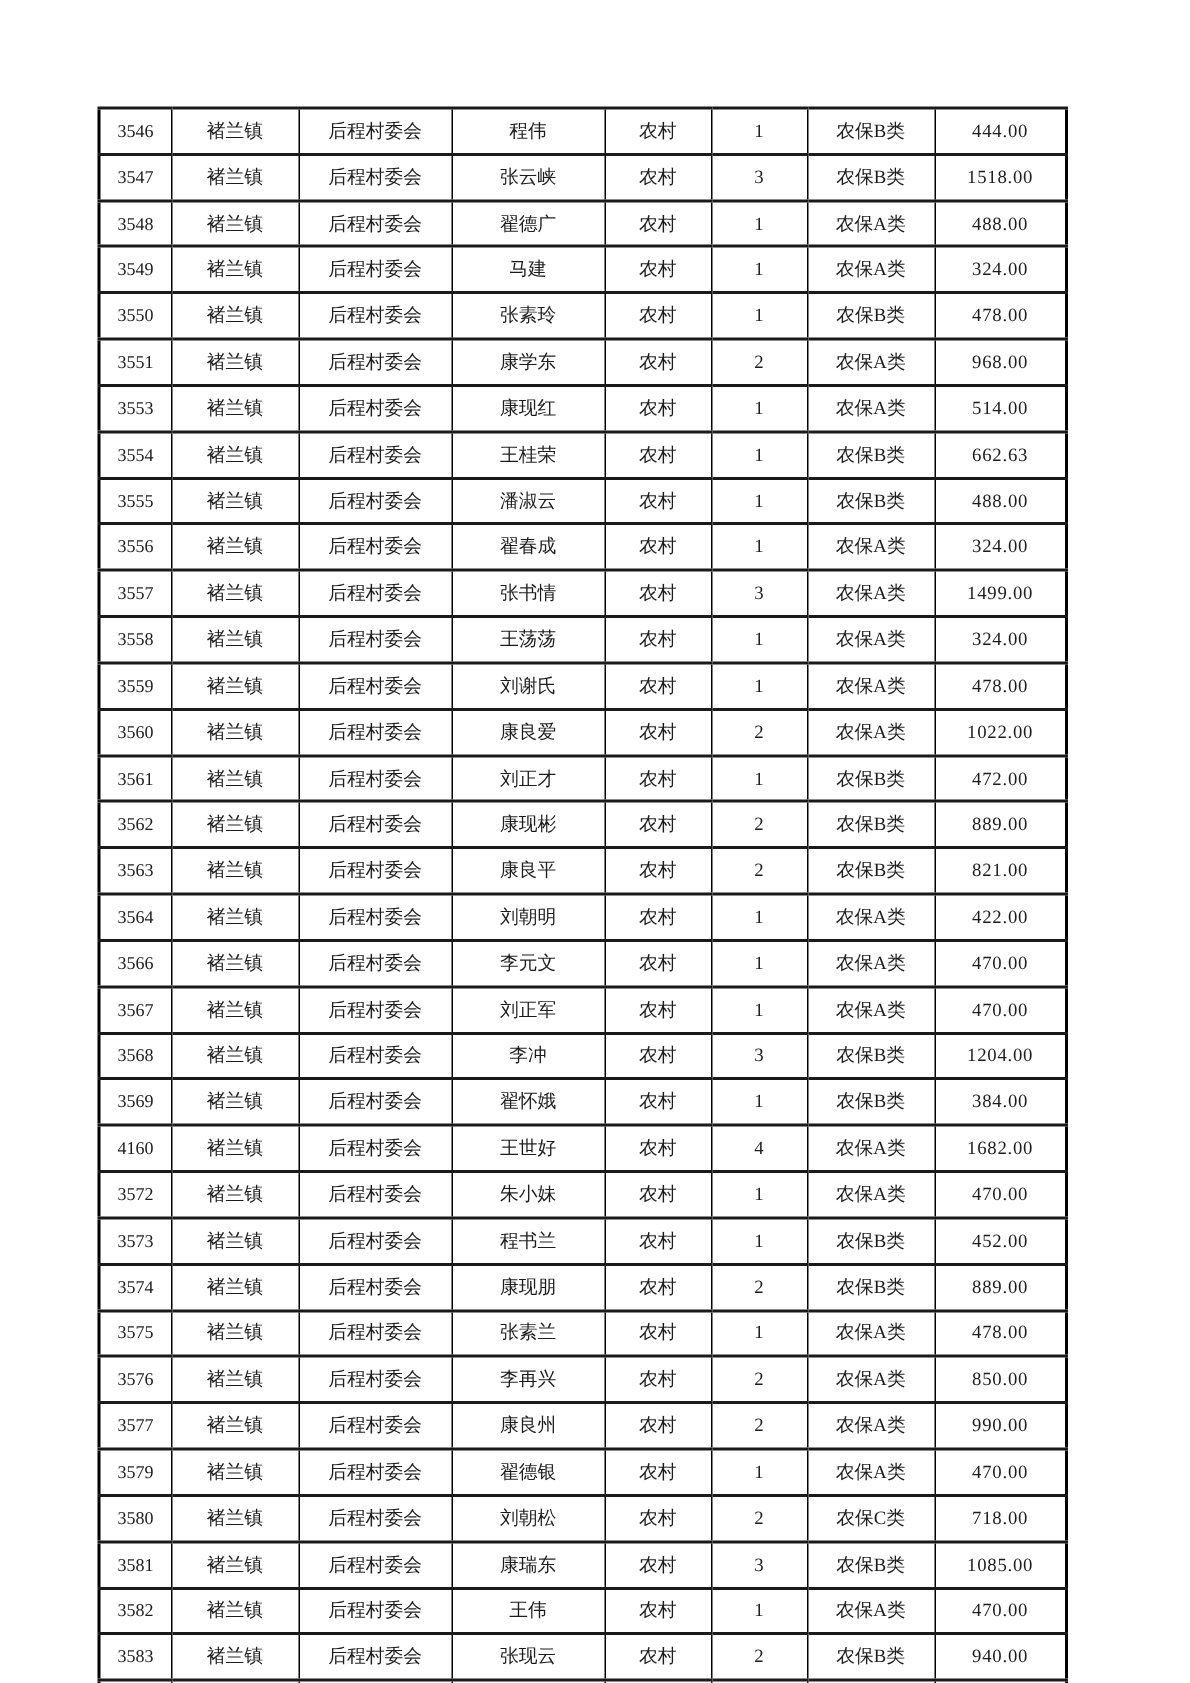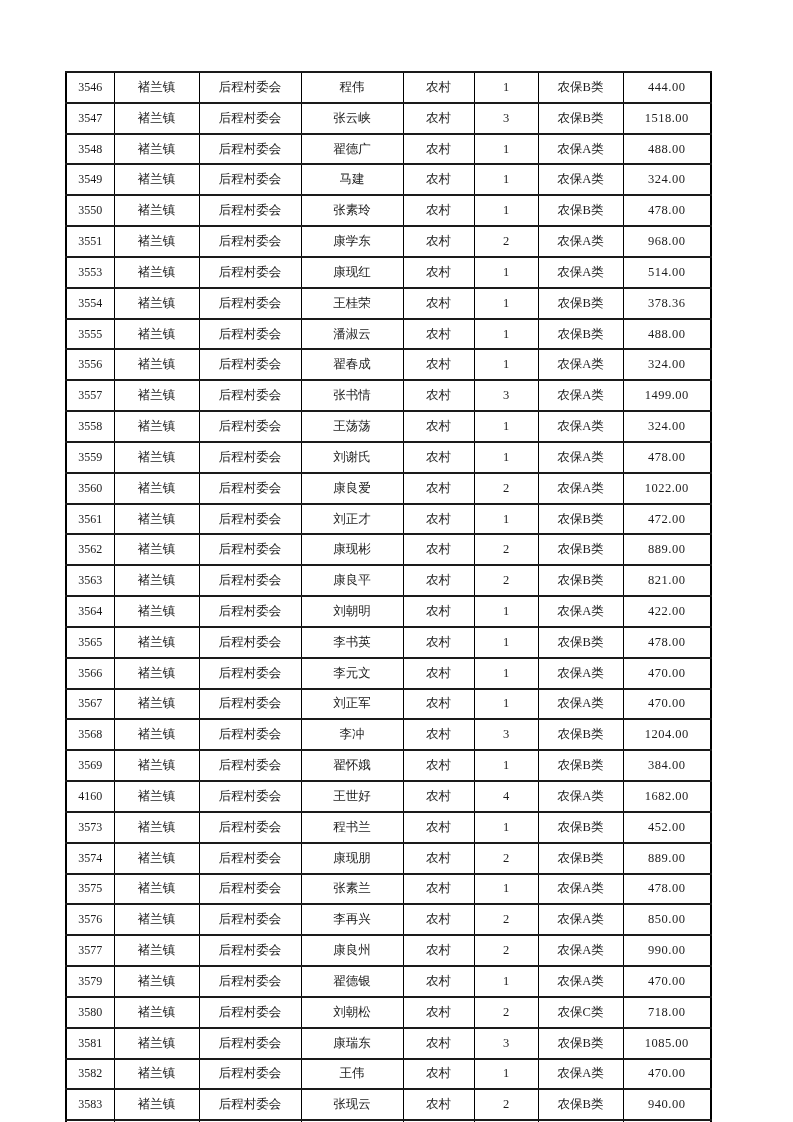--- a/index.html
+++ b/index.html
@@ -133,21 +133,21 @@
           <td class="cell-amount">514.00</td>
         </tr>
         <tr>
           <td class="cell-seq">3554</td>
           <td class="cell-town">褚兰镇</td>
           <td class="cell-village">后程村委会</td>
           <td class="cell-name">王桂荣</td>
           <td class="cell-type">农村</td>
           <td class="cell-count">1</td>
           <td class="cell-category">农保B类</td>
-          <td class="cell-amount">378.36</td>
+          <td class="cell-amount">662.63</td>
         </tr>
         <tr>
           <td class="cell-seq">3555</td>
           <td class="cell-town">褚兰镇</td>
           <td class="cell-village">后程村委会</td>
           <td class="cell-name">潘淑云</td>
           <td class="cell-type">农村</td>
           <td class="cell-count">1</td>
           <td class="cell-category">农保B类</td>
           <td class="cell-amount">488.00</td>
@@ -236,30 +236,20 @@
           <td class="cell-seq">3564</td>
           <td class="cell-town">褚兰镇</td>
           <td class="cell-village">后程村委会</td>
           <td class="cell-name">刘朝明</td>
           <td class="cell-type">农村</td>
           <td class="cell-count">1</td>
           <td class="cell-category">农保A类</td>
           <td class="cell-amount">422.00</td>
         </tr>
         <tr>
-          <td class="cell-seq">3565</td>
-          <td class="cell-town">褚兰镇</td>
-          <td class="cell-village">后程村委会</td>
-          <td class="cell-name">李书英</td>
-          <td class="cell-type">农村</td>
-          <td class="cell-count">1</td>
-          <td class="cell-category">农保B类</td>
-          <td class="cell-amount">478.00</td>
-        </tr>
-        <tr>
           <td class="cell-seq">3566</td>
           <td class="cell-town">褚兰镇</td>
           <td class="cell-village">后程村委会</td>
           <td class="cell-name">李元文</td>
           <td class="cell-type">农村</td>
           <td class="cell-count">1</td>
           <td class="cell-category">农保A类</td>
           <td class="cell-amount">470.00</td>
         </tr>
         <tr>
@@ -294,20 +284,30 @@
         </tr>
         <tr>
           <td class="cell-seq">4160</td>
           <td class="cell-town">褚兰镇</td>
           <td class="cell-village">后程村委会</td>
           <td class="cell-name">王世好</td>
           <td class="cell-type">农村</td>
           <td class="cell-count">4</td>
           <td class="cell-category">农保A类</td>
           <td class="cell-amount">1682.00</td>
+        </tr>
+        <tr>
+          <td class="cell-seq">3572</td>
+          <td class="cell-town">褚兰镇</td>
+          <td class="cell-village">后程村委会</td>
+          <td class="cell-name">朱小妹</td>
+          <td class="cell-type">农村</td>
+          <td class="cell-count">1</td>
+          <td class="cell-category">农保A类</td>
+          <td class="cell-amount">470.00</td>
         </tr>
         <tr>
           <td class="cell-seq">3573</td>
           <td class="cell-town">褚兰镇</td>
           <td class="cell-village">后程村委会</td>
           <td class="cell-name">程书兰</td>
           <td class="cell-type">农村</td>
           <td class="cell-count">1</td>
           <td class="cell-category">农保B类</td>
           <td class="cell-amount">452.00</td>

